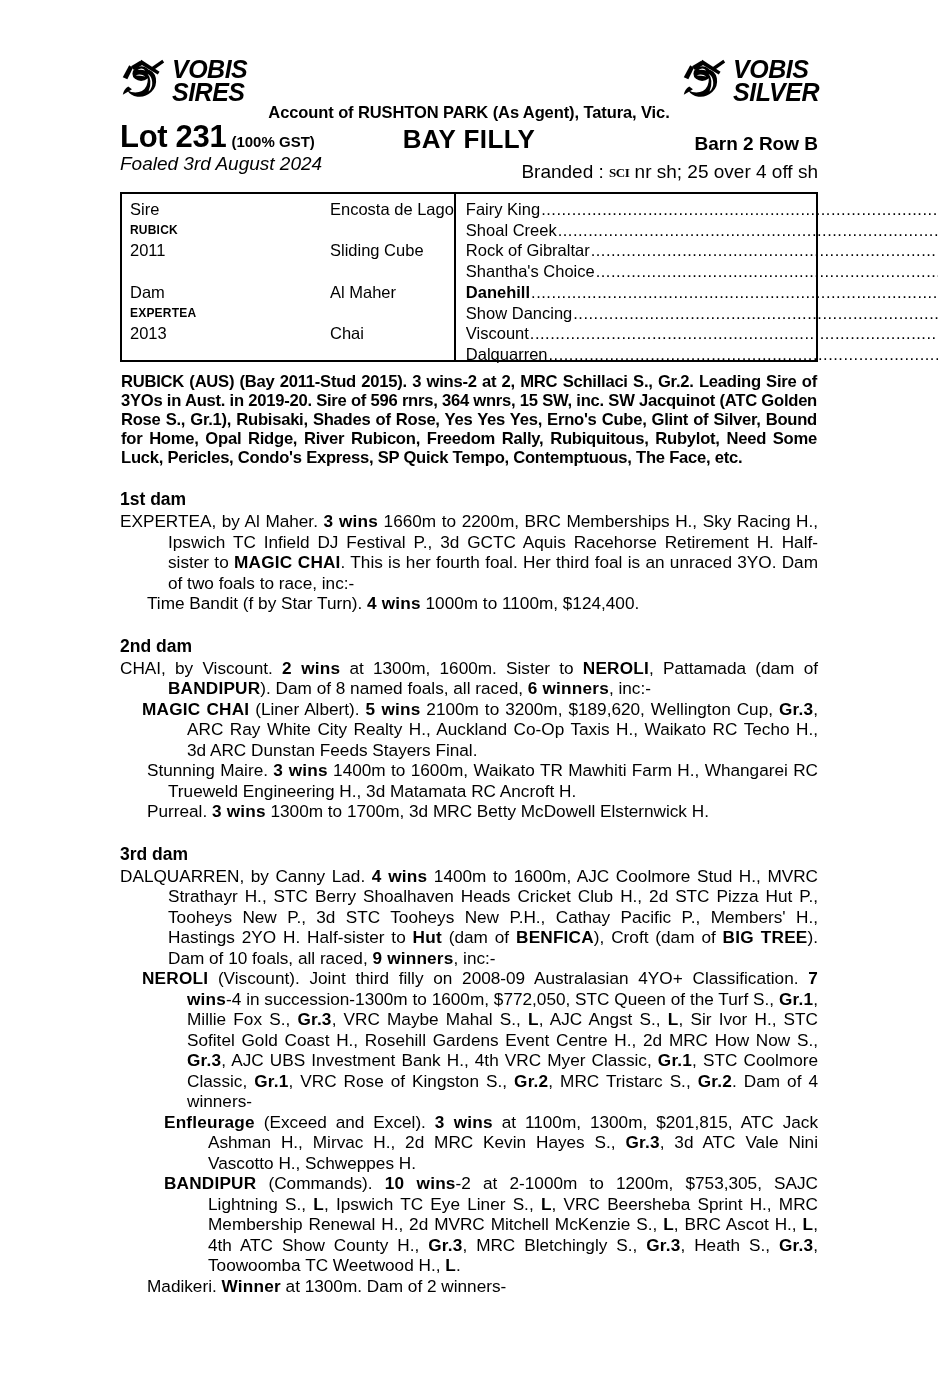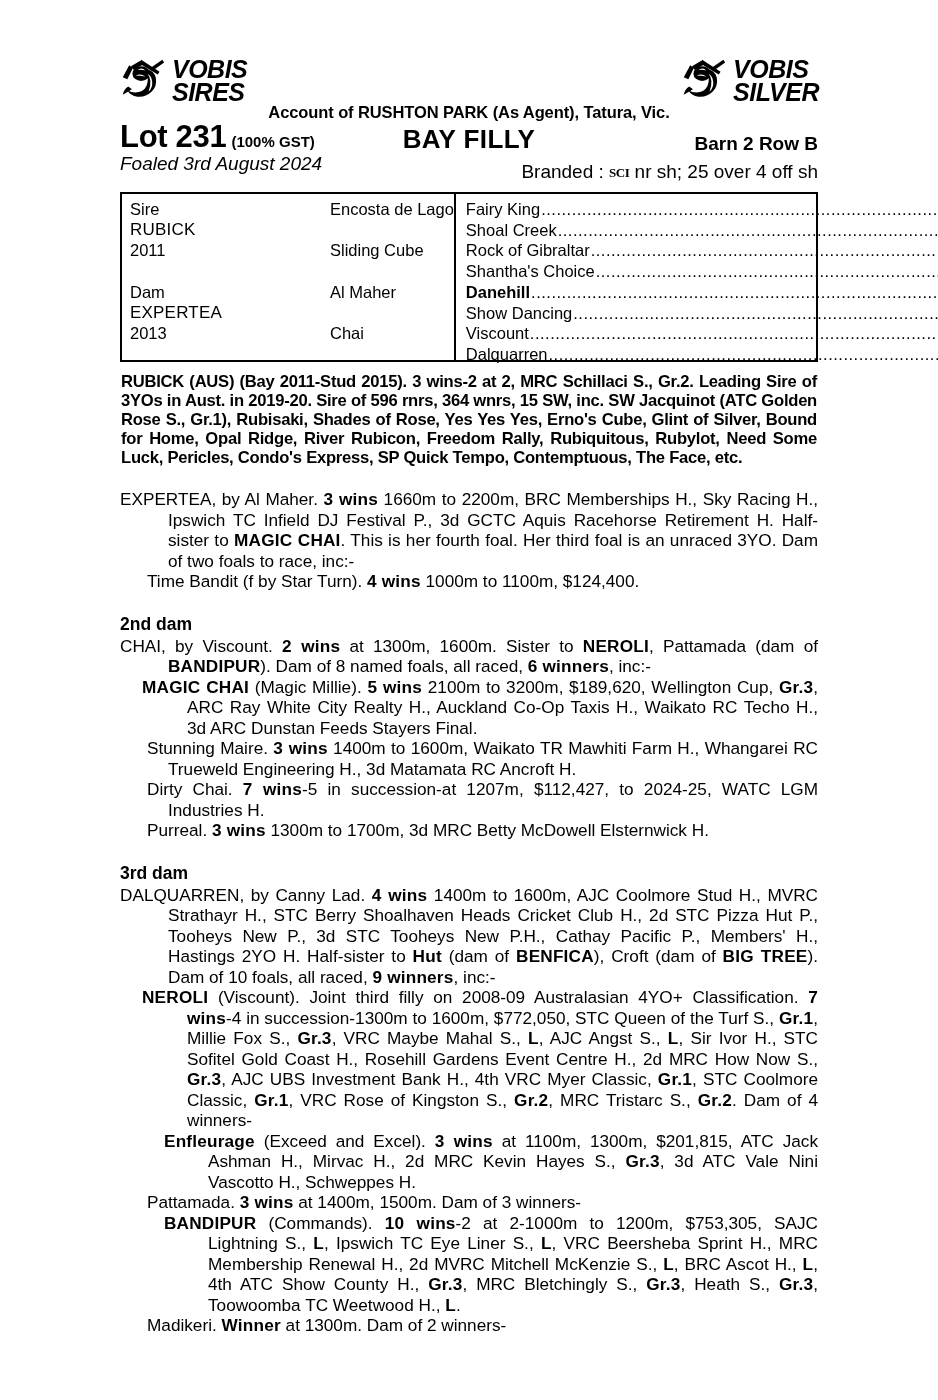--- a/index.html
+++ b/index.html
@@ -146,21 +146,21 @@
   .ped-grid {
     display: grid;
     grid-template-columns: 200px 1fr;
     row-gap: 0px;
   }
   .ped-cell {
     font-size: 16.5px;
     line-height: 20.7px;
     white-space: nowrap;
   }
-  .ped-cell.bold { font-weight: normal; font-size: 17px; letter-spacing: 0.2px;}
+  .ped-cell.bold { font-weight: bold; font-size: 12px; letter-spacing: 0.2px;}
   .ped-right-line {
     font-size: 16.5px;
     line-height: 20.7px;
     display: flex;
     align-items: baseline;
     white-space: nowrap;
     overflow: hidden;
   }
   .ped-right-line .nm-a { flex: 0 0 auto; }
   .ped-right-line .dots {
@@ -322,35 +322,34 @@
             <span class="dots">................................................................................</span>
           </div>
         </div>
     </div>
   </div>
 
   <div class="sire-summary">RUBICK (AUS) (Bay 2011-Stud 2015). 3 wins-2 at 2, MRC Schillaci S., Gr.2. Leading Sire of 3YOs in Aust. in 2019-20. Sire of 596 rnrs, 364 wnrs, 15 SW, inc. SW Jacquinot (ATC Golden Rose S., Gr.1), Rubisaki, Shades of Rose, Yes Yes Yes, Erno's Cube, Glint of Silver, Bound for Home, Opal Ridge, River Rubicon, Freedom Rally, Rubiquitous, Rubylot, Need Some Luck, Pericles, Condo's Express, SP Quick Tempo, Contemptuous, The Face, etc.</div>
 
   <div id="dam-sections">
       <div class="dam-section">
+        <div class="dam-heading">1st dam</div>
         <div class="entry ind-0"><span>EXPERTEA, by Al Maher. </span><span class="b">3 wins</span><span> 1660m to 2200m, BRC Memberships H., Sky Racing H., Ipswich TC Infield DJ Festival P., 3d GCTC Aquis Racehorse Retirement H. Half-sister to </span><span class="b">MAGIC CHAI</span><span>. This is her fourth foal. Her third foal is an unraced 3YO. Dam of two foals to race, inc:-</span></div>
         <div class="entry ind-1"><span>Time Bandit (f by Star Turn). </span><span class="b">4 wins</span><span> 1000m to 1100m, $124,400.</span></div>
       </div>
       <div class="dam-section">
         <div class="dam-heading">2nd dam</div>
         <div class="entry ind-0"><span>CHAI, by Viscount. </span><span class="b">2 wins</span><span> at 1300m, 1600m. Sister to </span><span class="b">NEROLI</span><span>, Pattamada (dam of </span><span class="b">BANDIPUR</span><span>). Dam of 8 named foals, all raced, </span><span class="b">6 winners</span><span>, inc:-</span></div>
-        <div class="entry ind-2"><span class="b">MAGIC CHAI</span><span> (Magic Millie). </span><span class="b">5 wins</span><span> 2100m to 3200m, $189,620, Wellington Cup, </span><span class="b">Gr.3</span><span>, ARC Ray White City Realty H., Auckland Co-Op Taxis H., Waikato RC Techo H., 3d ARC Dunstan Feeds Stayers Final.</span></div>
+        <div class="entry ind-2"><span class="b">MAGIC CHAI</span><span> (Liner Albert). </span><span class="b">5 wins</span><span> 2100m to 3200m, $189,620, Wellington Cup, </span><span class="b">Gr.3</span><span>, ARC Ray White City Realty H., Auckland Co-Op Taxis H., Waikato RC Techo H., 3d ARC Dunstan Feeds Stayers Final.</span></div>
         <div class="entry ind-1"><span>Stunning Maire. </span><span class="b">3 wins</span><span> 1400m to 1600m, Waikato TR Mawhiti Farm H., Whangarei RC Trueweld Engineering H., 3d Matamata RC Ancroft H.</span></div>
-        <div class="entry ind-1"><span>Dirty Chai. </span><span class="b">7 wins</span><span>-5 in succession-at 1207m, $112,427, to 2024-25, WATC LGM Industries H.</span></div>
         <div class="entry ind-1"><span>Purreal. </span><span class="b">3 wins</span><span> 1300m to 1700m, 3d MRC Betty McDowell Elsternwick H.</span></div>
       </div>
       <div class="dam-section">
         <div class="dam-heading">3rd dam</div>
         <div class="entry ind-0"><span>DALQUARREN, by Canny Lad. </span><span class="b">4 wins</span><span> 1400m to 1600m, AJC Coolmore Stud H., MVRC Strathayr H., STC Berry Shoalhaven Heads Cricket Club H., 2d STC Pizza Hut P., Tooheys New P., 3d STC Tooheys New P.H., Cathay Pacific P., Members' H., Hastings 2YO H. Half-sister to </span><span class="b">Hut</span><span> (dam of </span><span class="b">BENFICA</span><span>), Croft (dam of </span><span class="b">BIG TREE</span><span>). Dam of 10 foals, all raced, </span><span class="b">9 winners</span><span>, inc:-</span></div>
         <div class="entry ind-2"><span class="b">NEROLI</span><span> (Viscount). Joint third filly on 2008-09 Australasian 4YO+ Classification. </span><span class="b">7 wins</span><span>-4 in succession-1300m to 1600m, $772,050, STC Queen of the Turf S., </span><span class="b">Gr.1</span><span>, Millie Fox S., </span><span class="b">Gr.3</span><span>, VRC Maybe Mahal S., </span><span class="b">L</span><span>, AJC Angst S., </span><span class="b">L</span><span>, Sir Ivor H., STC Sofitel Gold Coast H., Rosehill Gardens Event Centre H., 2d MRC How Now S., </span><span class="b">Gr.3</span><span>, AJC UBS Investment Bank H., 4th VRC Myer Classic, </span><span class="b">Gr.1</span><span>, STC Coolmore Classic, </span><span class="b">Gr.1</span><span>, VRC Rose of Kingston S., </span><span class="b">Gr.2</span><span>, MRC Tristarc S., </span><span class="b">Gr.2</span><span>. Dam of 4 winners-</span></div>
         <div class="entry ind-3"><span class="b">Enfleurage</span><span> (Exceed and Excel). </span><span class="b">3 wins</span><span> at 1100m, 1300m, $201,815, ATC Jack Ashman H., Mirvac H., 2d MRC Kevin Hayes S., </span><span class="b">Gr.3</span><span>, 3d ATC Vale Nini Vascotto H., Schweppes H.</span></div>
-        <div class="entry ind-1"><span>Pattamada. </span><span class="b">3 wins</span><span> at 1400m, 1500m. Dam of 3 winners-</span></div>
         <div class="entry ind-3"><span class="b">BANDIPUR</span><span> (Commands). </span><span class="b">10 wins</span><span>-2 at 2-1000m to 1200m, $753,305, SAJC Lightning S., </span><span class="b">L</span><span>, Ipswich TC Eye Liner S., </span><span class="b">L</span><span>, VRC Beersheba Sprint H., MRC Membership Renewal H., 2d MVRC Mitchell McKenzie S., </span><span class="b">L</span><span>, BRC Ascot H., </span><span class="b">L</span><span>, 4th ATC Show County H., </span><span class="b">Gr.3</span><span>, MRC Bletchingly S., </span><span class="b">Gr.3</span><span>, Heath S., </span><span class="b">Gr.3</span><span>, Toowoomba TC Weetwood H., </span><span class="b">L</span><span>.</span></div>
         <div class="entry ind-1"><span>Madikeri. </span><span class="b">Winner</span><span> at 1300m. Dam of 2 winners-</span></div>
       </div>
     </div>
 
 </div>
 
 </body></html>

